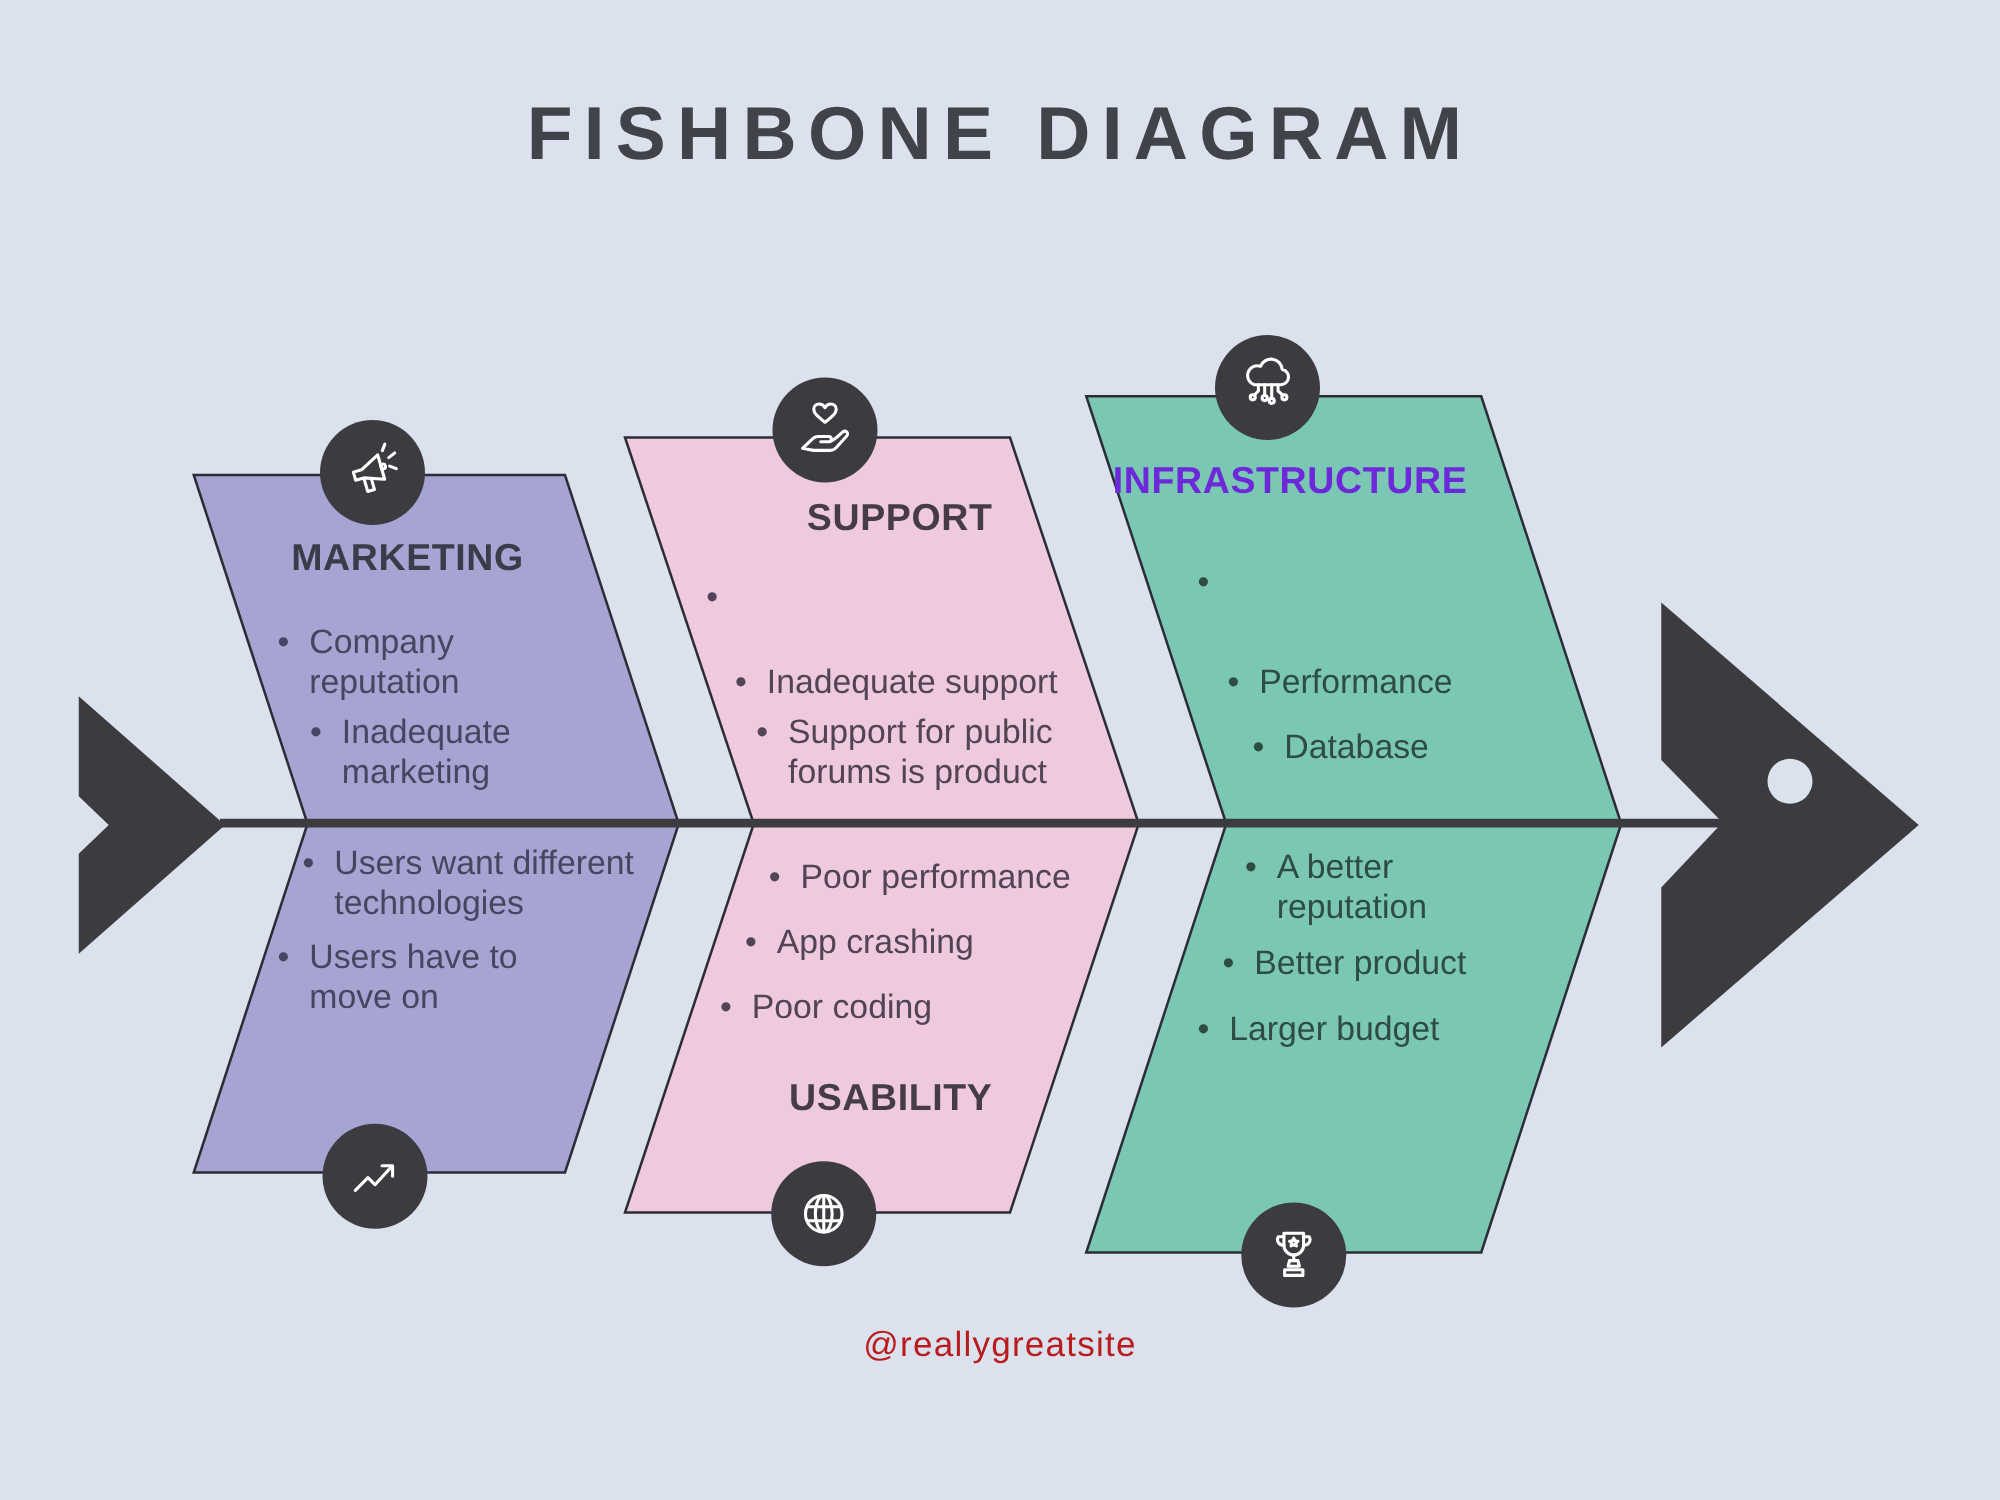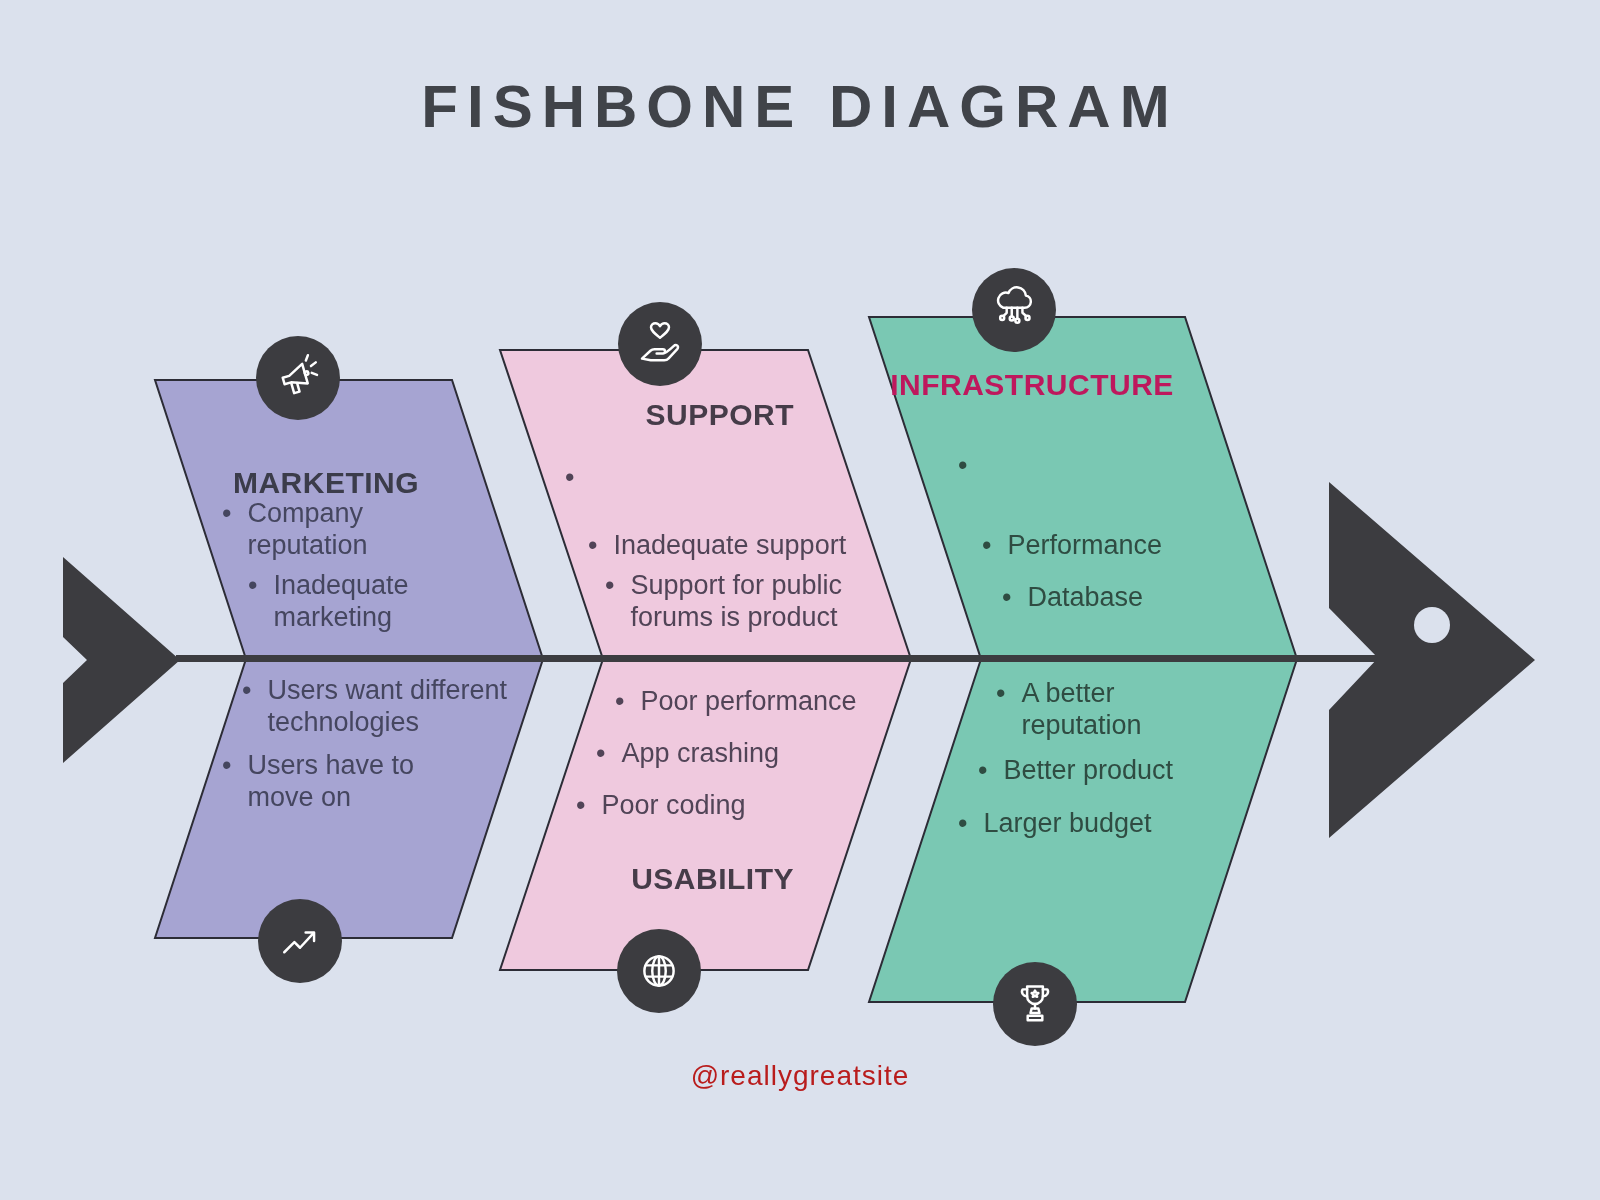--- a/index.html
+++ b/index.html
@@ -22,21 +22,21 @@
   .icon-circle{
     position:absolute;width:84px;height:84px;border-radius:50%;
     background:#3c3c40;display:flex;align-items:center;justify-content:center;
   }
   .icon-circle svg{width:54px;height:54px;stroke:#ffffff;fill:none;
     stroke-width:2.2;stroke-linecap:round;stroke-linejoin:round;}
   .heading{
     position:absolute;font-weight:bold;font-size:30px;letter-spacing:.5px;
     text-align:center;
   }
-  .h-purple{color:#3b3c4a;margin-top:36px;} .h-pink{color:#463c49;text-align:right;} .h-teal{color:#be185d;}
+  .h-purple{color:#3b3c4a;} .h-pink{color:#463c49;text-align:right;} .h-teal{color:#6d28d9;}
   .item{position:absolute;display:flex;align-items:flex-start;
     font-size:27px;line-height:1.17;}
   .item .dot{margin-right:16px;}
   .t-purple{color:#45465f;} .t-pink{color:#514457;} .t-teal{color:#2f4c42;}
   .footer{
     position:absolute;left:0;top:1060px;width:1600px;text-align:center;
     font-size:28px;color:#b91c1c;letter-spacing:1px;
   }
 </style>
 </head>

